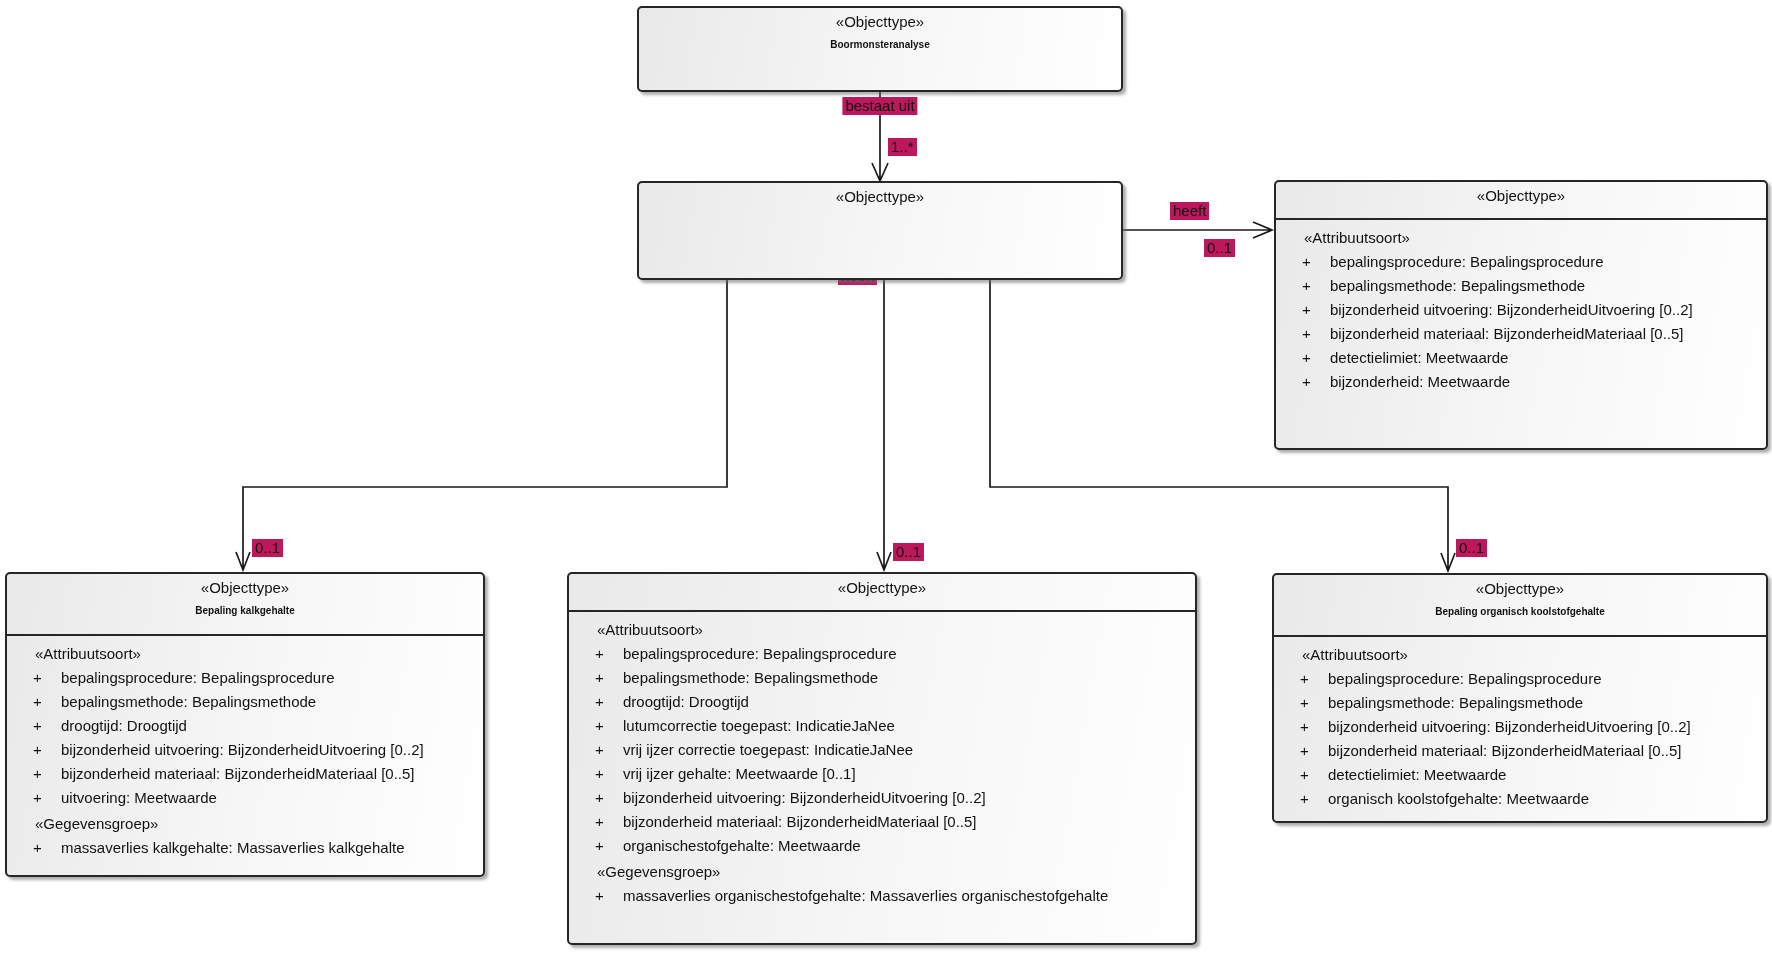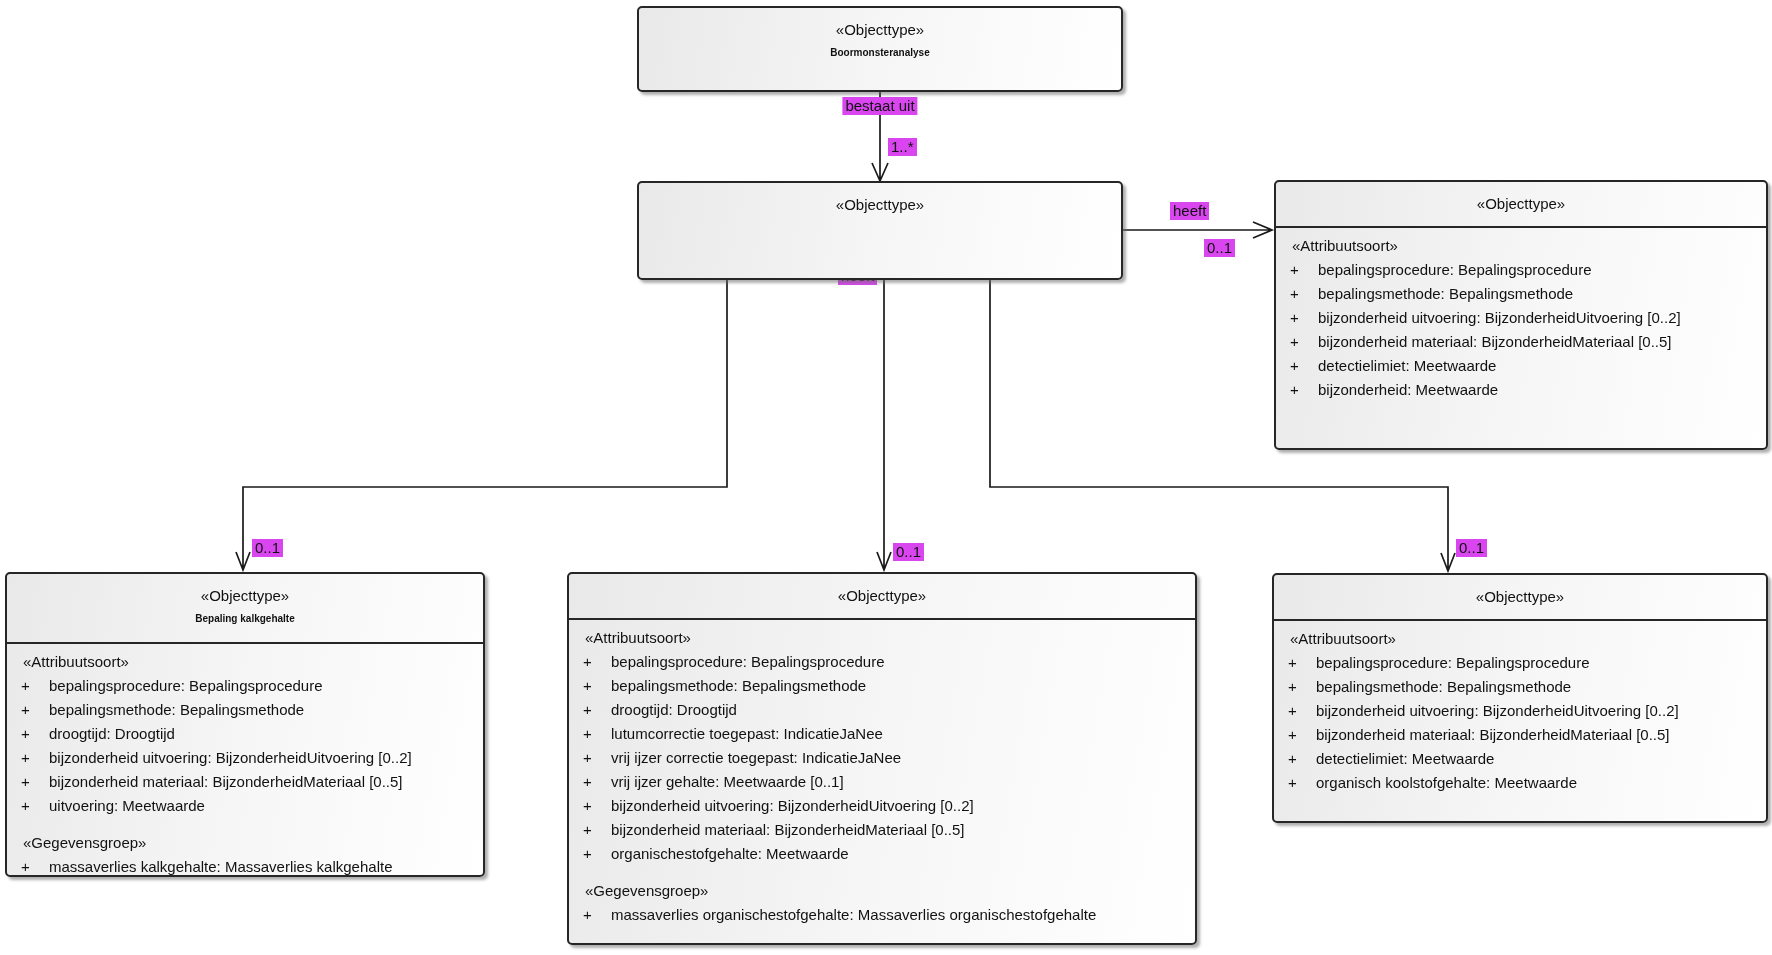--- a/index.html
+++ b/index.html
@@ -2,31 +2,31 @@
 <html><head>
 <meta charset="utf-8">
 <style>
   html,body{margin:0;padding:0;background:#ffffff;}
   #canvas{position:relative;width:1772px;height:955px;background:#ffffff;overflow:hidden;
           font-family:"Liberation Sans",sans-serif;color:#111;}
   #wires{position:absolute;left:0;top:0;width:1772px;height:955px;}
   .uml-class{position:absolute;border:2px solid #262626;border-radius:5px;box-sizing:border-box;
              background:linear-gradient(100deg,#e9e9e9 0%,#f7f7f7 55%,#ffffff 100%);
              box-shadow:3px 3px 3px rgba(110,110,110,.55);}
-  .hdr{padding-top:10px;text-align:center;}
+  .hdr{padding-top:2px;text-align:center;}
   .stereo{font-size:15px;line-height:23px;}
   .cname{font-size:10px;font-weight:bold;line-height:24px;}
   .sep{border-top:2px solid #262626;margin-top:11px;}
-  .sect{padding:6px 12px;font-size:15px;}
+  .sect{padding:6px 24px;font-size:15px;}
   .sect-heading{line-height:24px;padding-left:4px;}
-  .group-heading{line-height:24px;padding-left:4px;margin-top:13px;}
+  .group-heading{line-height:24px;padding-left:4px;margin-top:2px;}
   .attr{display:flex;line-height:24px;}
   .vis{width:28px;padding-left:2px;flex:none;}
   .atext{flex:1;white-space:nowrap;overflow:hidden;}
-  .conn-label{position:absolute;font-size:15px;line-height:18px;background:#d946ef;padding:0 3px;}
+  .conn-label{position:absolute;font-size:15px;line-height:18px;background:#be185d;padding:0 3px;}
   .center{transform:translateX(-50%);}
 </style>
 </head>
 <body>
 
 <div id="canvas">
 
   <svg id="wires" viewBox="0 0 1772 955" fill="none" stroke="#1a1a1a" stroke-width="1.7">
     <path d="M880 92 L880 181 M872 163 L880 181 L888 163"></path>
     <path d="M1123 230 L1272 230 M1253 222 L1272 230 L1253 238"></path>
@@ -184,20 +184,21 @@
       <div class="attr">
           <span class="vis">+</span>
           <span class="atext">massaverlies organischestofgehalte: Massaverlies organischestofgehalte</span>
         </div>
     </div>
   </div>
 
   <div class="uml-class" style="left:1272px;top:573px;width:496px;height:250px">
     <div class="hdr">
       <div class="stereo">«Objecttype»</div>
+      <div class="cname">Bepaling organisch koolstofgehalte</div>
     </div>
     <div class="sep"></div>
     <div class="sect">
       <div class="sect-heading">«Attribuutsoort»</div>
       <div class="attr">
           <span class="vis">+</span>
           <span class="atext">bepalingsprocedure: Bepalingsprocedure</span>
         </div>
       <div class="attr">
           <span class="vis">+</span>

